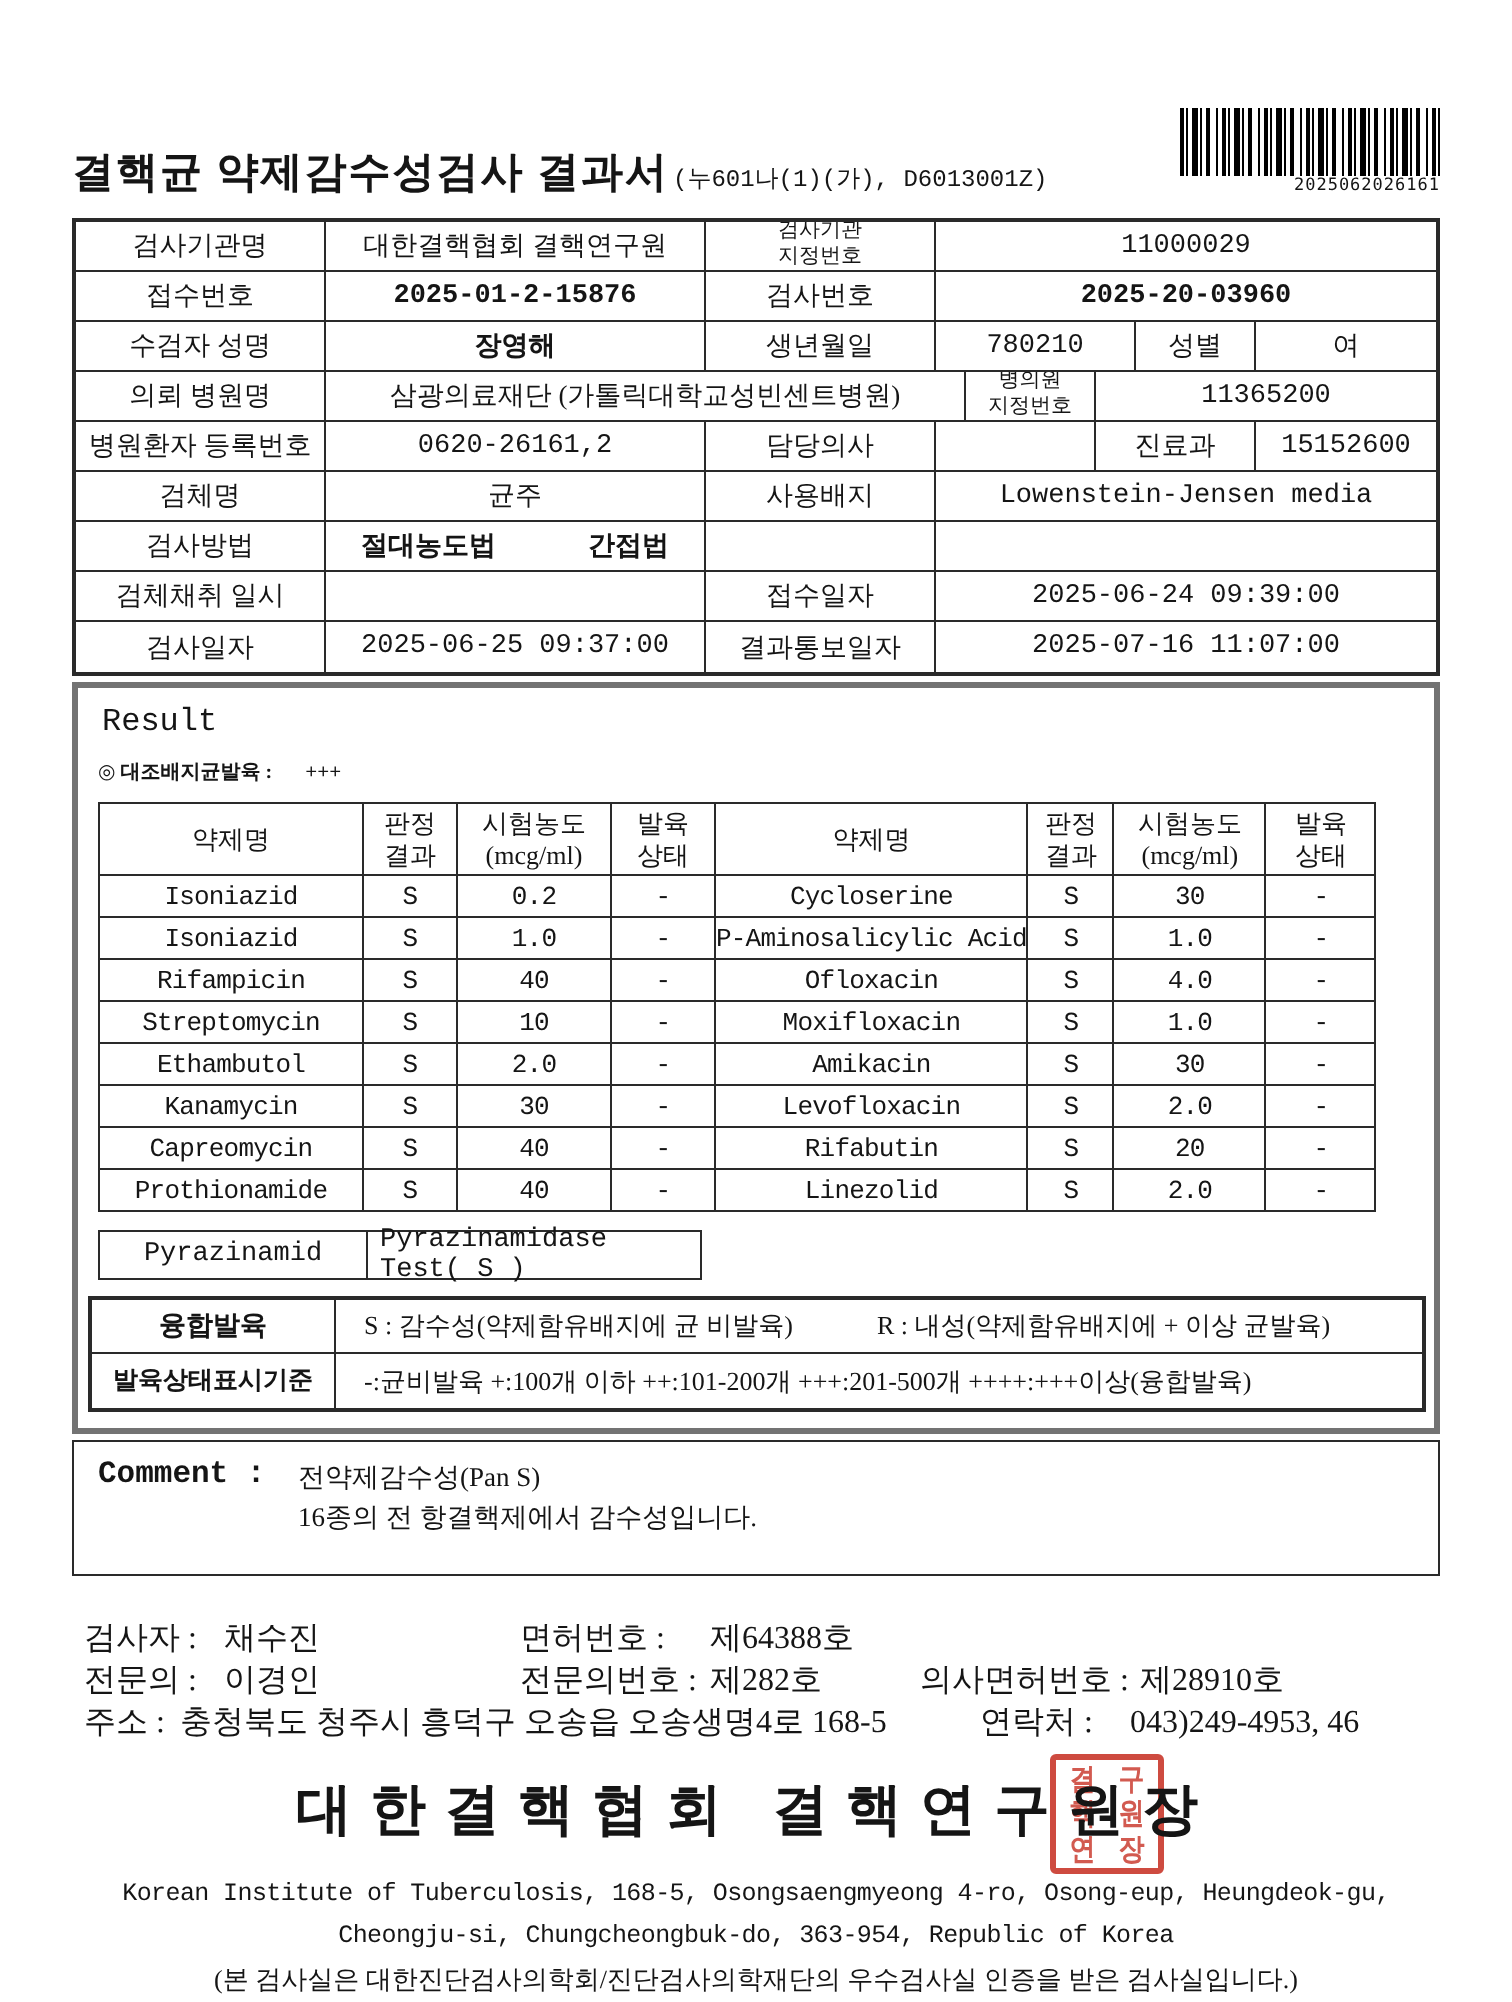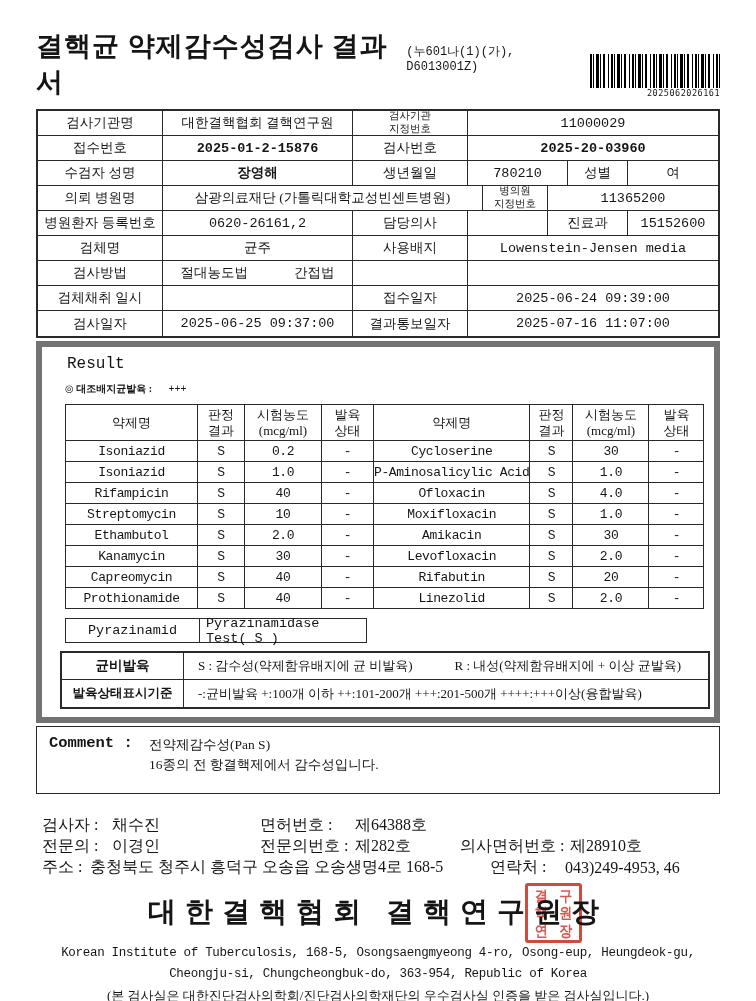--- a/index.html
+++ b/index.html
@@ -7,21 +7,21 @@
   body {
     width:756px; height:1001px;
     font-family:"Liberation Serif","DejaVu Serif",serif;
     color:#151515; position:relative; overflow:hidden;
   }
   .page { padding:50px 36px 0 36px; width:756px; }
 
   
   .header { display:flex; justify-content:space-between; align-items:flex-end; height:50px; }
   .title-wrap { display:flex; align-items:baseline; }
-  .title { font-size:27px; font-weight:bold; letter-spacing:1px; }
+  .title { font-size:21px; font-weight:bold; letter-spacing:1px; }
   .title-suffix { font-size:12px; font-family:"Liberation Mono","DejaVu Sans Mono",monospace; margin-left:2px; }
   .barcode-wrap { width:132px; text-align:right; padding-bottom:2px; }
   .barcode {
     width:130px; height:34px; margin-left:2px;
     background:
       repeating-linear-gradient(90deg,
         #000 0 2px, #fff 2px 3px, #000 3px 4px, #fff 4px 6px,
         #000 6px 9px, #fff 9px 10px, #000 10px 11px, #fff 11px 13px,
         #000 13px 15px, #fff 15px 18px, #000 18px 19px, #fff 19px 21px);
   }
@@ -33,26 +33,26 @@
   .irow:last-child { border-bottom:none; }
   .icell {
     border-right:1px solid #2a2a2a; display:flex; align-items:center; justify-content:center;
     font-size:13.5px; white-space:nowrap; overflow:hidden;
   }
   .icell:last-child { border-right:none; }
   .icell.flex1 { flex:1; }
   .mono { font-family:"Liberation Mono","DejaVu Sans Mono",monospace; }
   .bold { font-weight:bold; }
   .two-line { white-space:pre-line; font-size:10.5px; line-height:1.2; text-align:center; }
-  .gap-val { display:flex; gap:46px; }
+  .gap-val { display:flex; gap:46px;font-weight:bold; }
   .w125{width:125px}.w190{width:190px}.w115{width:115px}.w100{width:100px}
   .w60{width:60px}.w320{width:320px}.w65{width:65px}.w80{width:80px}
 
   
-  .result-box { border:6px solid #737373; margin-top:3px; padding:6px 0 8px 13px; }
+  .result-box { border:3px solid #737373; margin-top:3px; padding:6px 0 8px 0; }
   .result-h { font-family:"Liberation Mono","DejaVu Sans Mono",monospace; font-size:16px; margin:2px 0 0 12px; }
   .control-line { margin:9px 0 0 10px; font-size:10px; font-weight:bold; }
   .control-line .val { font-family:"Liberation Mono","DejaVu Sans Mono",monospace; margin-left:14px; font-weight:normal; }
 
   table.drug-table { border-collapse:collapse; margin:8px 0 0 10px; table-layout:fixed; }
   table.drug-table th, table.drug-table td {
     border:1px solid #2a2a2a; text-align:center; vertical-align:middle; overflow:hidden; white-space:nowrap;
   }
   table.drug-table th { font-size:13px; font-weight:normal; height:36px; white-space:pre-line; line-height:1.2; }
   table.drug-table td { height:21px; font-family:"Liberation Mono","DejaVu Sans Mono",monospace; font-size:13px; letter-spacing:-0.4px; }
@@ -308,21 +308,21 @@
       </tbody>
     </table>
 
     <div class="pyr-row">
       <div class="pyr-cell label">Pyrazinamid</div>
       <div class="pyr-cell value">Pyrazinamidase Test( S  )</div>
     </div>
 
     <div class="legend-table">
       <div class="lrow">
-        <div class="lcell-label">균비발육</div>
+        <div class="lcell-label">융합발육</div>
         <div class="lcell-val">
           <span>S : 감수성(약제함유배지에 균 비발육)</span>
           <span class="seg-gap">R : 내성(약제함유배지에 + 이상 균발육)</span>
         </div>
       </div>
       <div class="lrow">
         <div class="lcell-label">발육상태표시기준</div>
         <div class="lcell-val">-:균비발육   +:100개 이하  ++:101-200개  +++:201-500개   ++++:+++이상(융합발육)</div>
       </div>
     </div>

